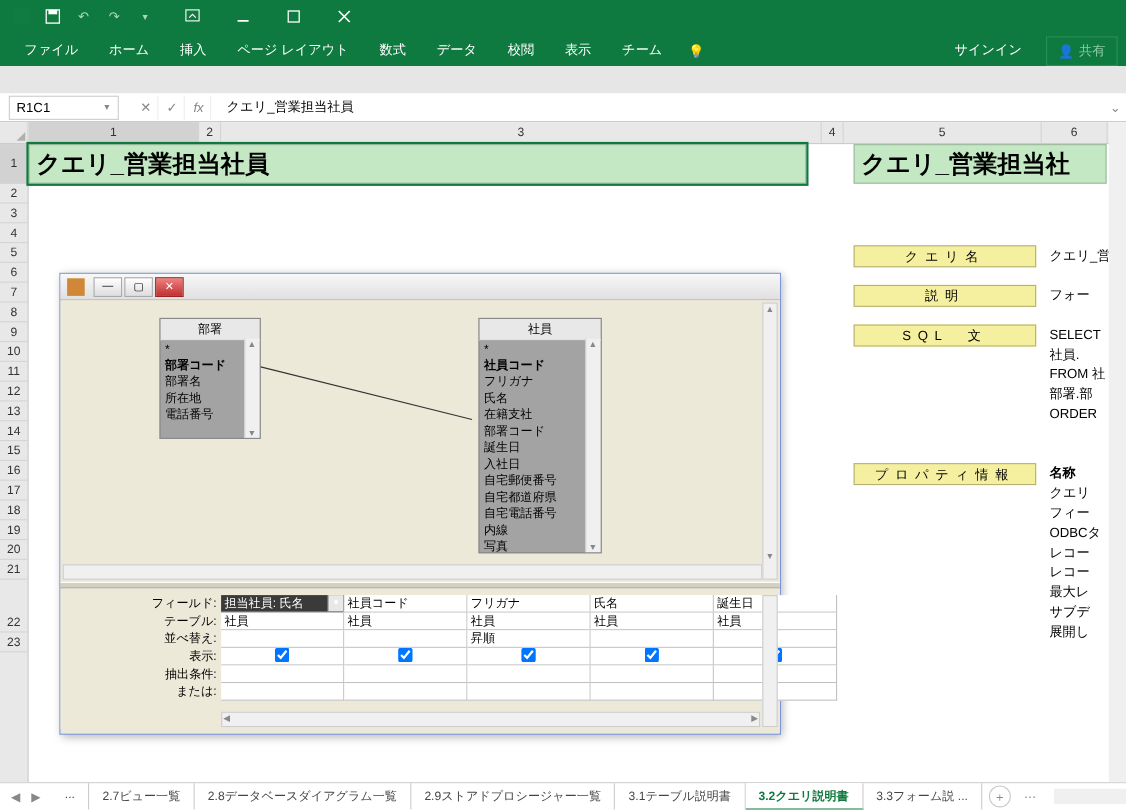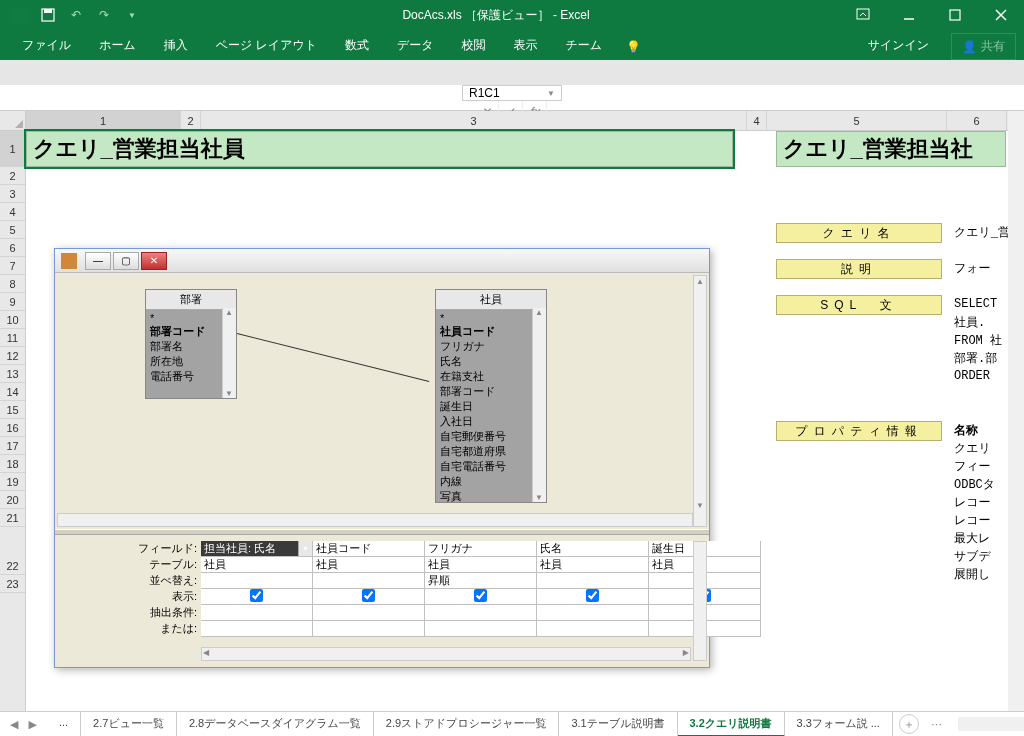--- a/index.html
+++ b/index.html
@@ -16,21 +16,21 @@
 
 .ribbon { height: 30px; background: #0e7a3f; display: flex; align-items: flex-end; color: #fff; font-size: 12px; padding: 0 8px; }
 .ribbon .tab { padding: 6px 14px; cursor: pointer; }
 .ribbon .tell { display: flex; align-items: center; gap: 4px; padding: 6px 10px; color: #c8e6d4; }
 .ribbon .spacer { flex: 1; }
 .ribbon .signin { padding: 6px 14px; }
 .ribbon .share { padding: 4px 10px; border: 1px solid #2a9056; display: flex; align-items: center; gap: 4px; margin-left: 8px; color: #8cc8a5; }
 
 
 .namebar { height: 25px; background: #e6e6e6; }
-.formulabar { height: 26px; background: #fff; border-bottom: 1px solid #ccc; display: flex; align-items: center; font-size: 12px; flex-direction: column; }
+.formulabar { height: 26px; background: #fff; border-bottom: 1px solid #ccc; display: flex; align-items: center; font-size: 12px; }
 .namebox { width: 100px; height: 22px; border: 1px solid #ccc; margin: 0 8px; padding: 0 6px; display: flex; align-items: center; justify-content: space-between; background: #fff; }
 .namebox .dd { color: #888; font-size: 8px; }
 .fxbtns { display: flex; gap: 2px; padding: 0 6px; }
 .fxbtn { width: 22px; height: 22px; display: flex; align-items: center; justify-content: center; color: #888; border-right: 1px solid #eee; }
 .fxcontent { flex: 1; padding: 0 8px; }
 .fxexpand { width: 20px; display: flex; align-items: center; justify-content: center; color: #888; }
 
 
 .gridwrap { position: relative; height: 600px; background: #fff; }
 .colheaders { position: absolute; top: 0; left: 0; right: 16px; height: 20px; background: #e8e8e8; border-bottom: 1px solid #ccc; display: flex; font-size: 11px; color: #333; }
@@ -38,21 +38,21 @@
 .corner { position: absolute; top: 0; left: 0; width: 26px; height: 20px; background: #e8e8e8; border-right: 1px solid #ccc; border-bottom: 1px solid #ccc; }
 .corner::after { content: ""; position: absolute; right: 2px; bottom: 2px; border-left: 8px solid transparent; border-bottom: 8px solid #b0b0b0; }
 .colh { border-right: 1px solid #d4d4d4; text-align: center; line-height: 20px; }
 .rowh { height: 18px; border-bottom: 1px solid #d4d4d4; text-align: center; font-size: 11px; line-height: 18px; color: #333; }
 .rowh.sel, .colh.sel { background: #d2d2d2; }
 
 .cells { position: absolute; top: 20px; left: 26px; right: 16px; bottom: 0; }
 .bigcell { position: absolute; background: #c3e8c3; border: 1px solid #9db89d; font-size: 22px; font-weight: bold; padding: 2px 6px; display: flex; align-items: center; font-family: "MS PGothic", sans-serif; }
 .bigcell.active { outline: 2px solid #0e7a3f; }
 .yellowcell { position: absolute; background: #f5f0a0; border: 1px solid #b8b070; font-size: 12px; display: flex; align-items: center; justify-content: center; font-family: "MS PGothic", sans-serif; letter-spacing: 6px; }
-.txtcell { position: absolute; font-size: 12px; font-family: Liberation Mono, monospace; display: flex; align-items: center; white-space: nowrap; overflow: hidden; }
+.txtcell { position: absolute; font-size: 12px; font-family: Liberation Sans, sans-serif; display: flex; align-items: center; white-space: nowrap; overflow: hidden; }
 .txtcell.bold { font-weight: bold; }
 
 .vscroll { position: absolute; top: 0; right: 0; width: 16px; bottom: 0; background: #f0f0f0; }
 
 
 .sheettabs { height: 25px; background: #fff; border-top: 1px solid #ccc; display: flex; align-items: center; font-size: 11px; }
 .sheetnav { display: flex; padding: 0 6px; gap: 2px; color: #888; }
 .sheetnav span { padding: 2px 4px; }
 .sheettab { padding: 4px 12px; border-right: 1px solid #ccc; cursor: pointer; color: #444; }
 .sheettab.active { background: #fff; border-bottom: 2px solid #0e7a3f; color: #0e7a3f; font-weight: bold; }
@@ -114,21 +114,20 @@
     <span class="qat-btn">
         <svg width="14" height="14">
           <rect x="1" y="1" width="12" height="12" fill="none" stroke="#fff" stroke-width="1.2"></rect>
           <rect x="3" y="1" width="8" height="4" fill="#fff"></rect>
         </svg>
       </span>
     <span class="qat-btn">↶</span>
     <span class="qat-btn">↷</span>
     <span class="qat-btn" style="font-size:8px">▼</span>
   </div>
-  <div class="title">DocAcs.xls ［保護ビュー］ - Excel</div>
   <div class="wincontrols">
     <span class="wbtn">
         <svg width="14" height="14">
           <rect x="1" y="1" width="12" height="10" fill="none" stroke="#fff"></rect>
           <path d="M4 8 L7 5 L10 8" fill="none" stroke="#fff"></path>
         </svg>
       </span>
     <span class="wbtn">
         <svg width="12" height="12">
           <line x1="1" y1="10" x2="11" y2="10" stroke="#fff" stroke-width="1.5"></line>

